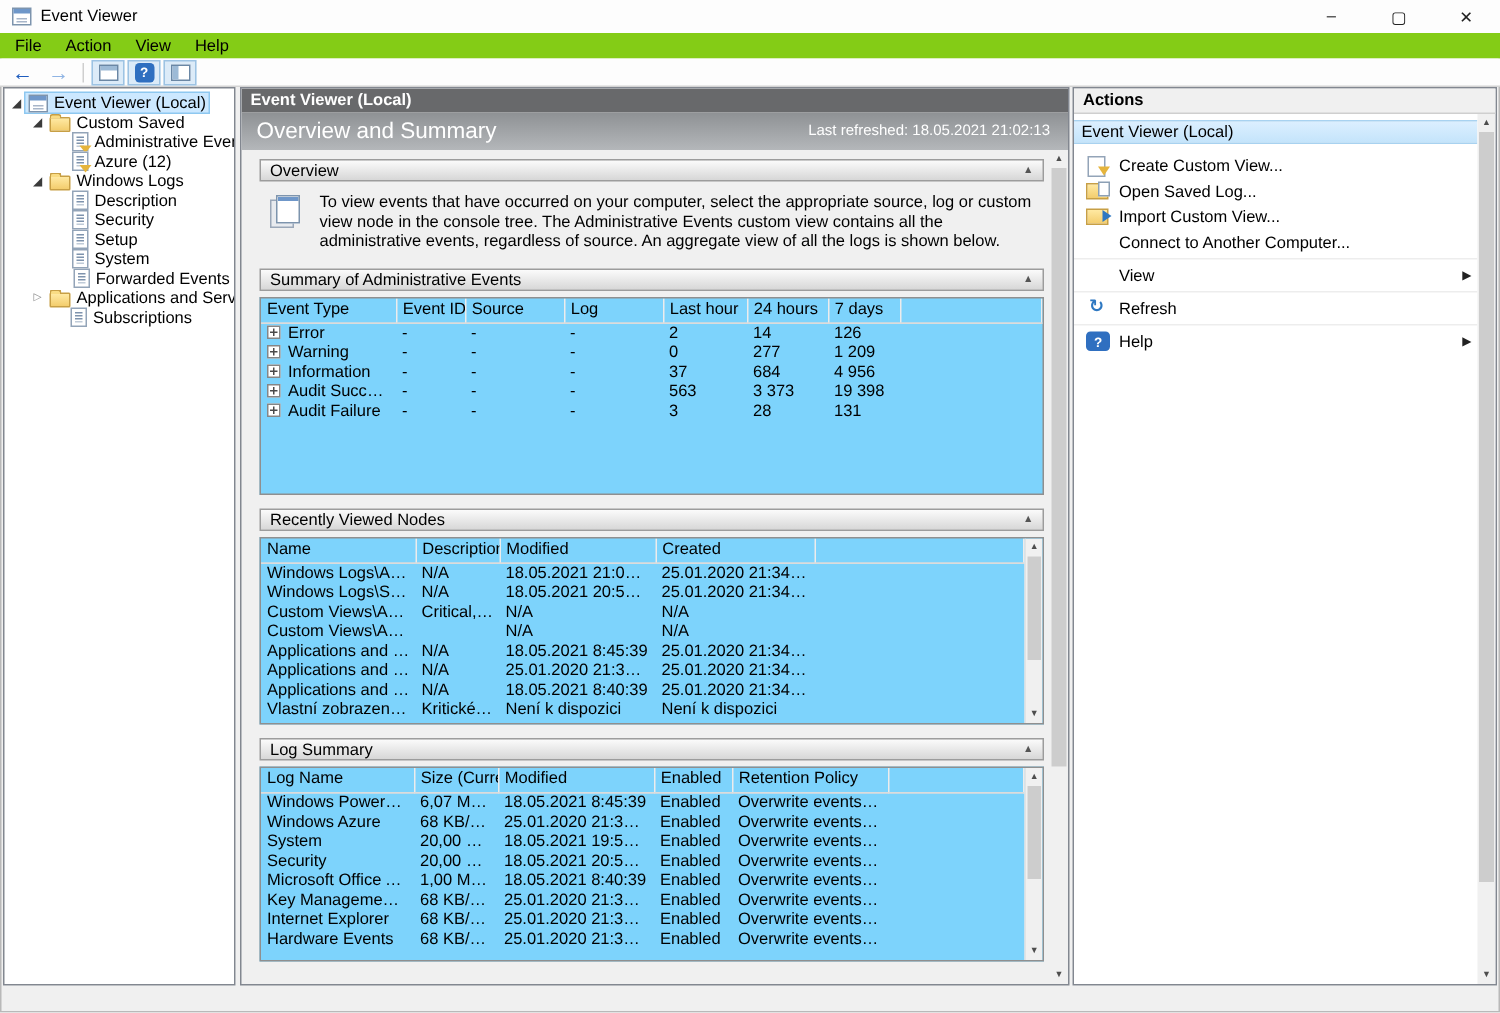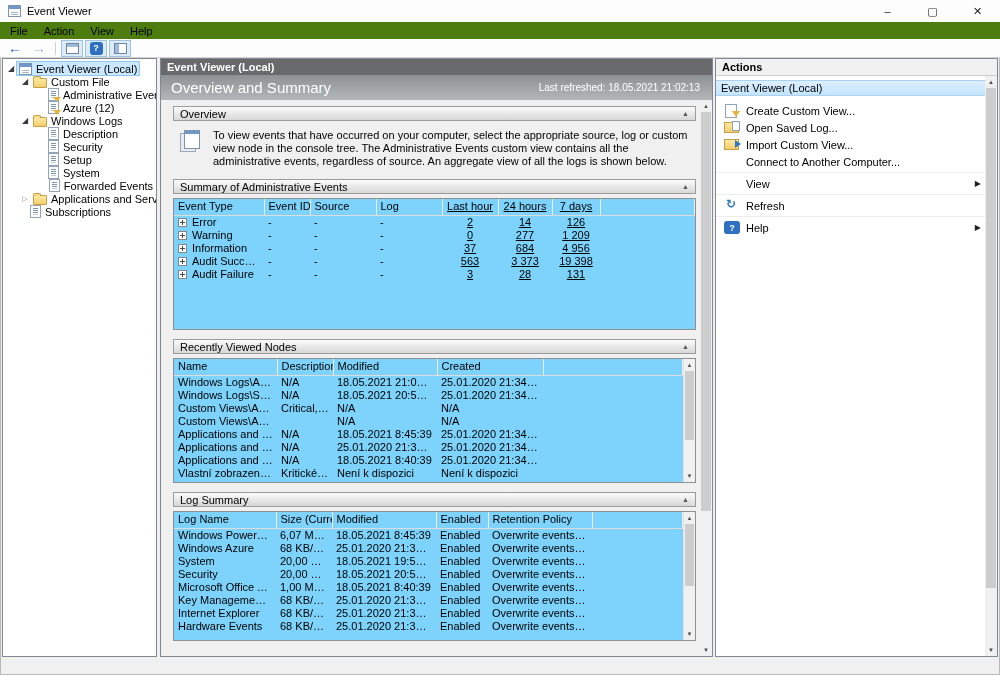--- a/index.html
+++ b/index.html
@@ -5,21 +5,21 @@
 *{box-sizing:border-box;margin:0;padding:0;}
 html,body{width:1000px;height:675px;}
 body{font-family:"Liberation Sans","DejaVu Sans",sans-serif;font-size:11px;color:#000;background:#f0f0f0;overflow:hidden;}
 .window{width:100%;height:100%;display:flex;flex-direction:column;box-shadow:inset 0 0 0 1px #b9b9b9;}
 
 
 .title-bar{height:22px;background:#fdfdfd;display:flex;align-items:center;padding-left:8px;flex:none;}
 .title-text{margin-left:6px;}
 .win-controls{margin-left:auto;display:flex;height:100%;}
 .win-btn{width:45px;height:100%;display:flex;align-items:center;justify-content:center;font-size:11px;color:#222;cursor:default;}
-.menu-bar{height:17px;background:#4d7c0f;display:flex;align-items:flex-start;padding-left:2px;flex:none;}
+.menu-bar{height:17px;background:#84cc16;display:flex;align-items:flex-start;padding-left:2px;flex:none;}
 .menu-item{padding:0 8px;height:100%;display:flex;align-items:center;}
 .toolbar{height:19px;background:#fdfdfd;border-bottom:1px solid #d4d4d4;display:flex;align-items:center;padding-left:4px;flex:none;}
 .tb-wrap{display:flex;align-items:center;gap:2px;}
 .tb-btn{width:22px;height:17px;display:flex;align-items:center;justify-content:center;border:1px solid transparent;}
 .tb-btn.toggled{background:#dcebf8;border-color:#9dc3e3;}
 .tb-sep{width:1px;height:13px;background:#cfcfcf;margin:0 3px;}
 .gi-back::before{content:"\2190";}
 .gi-forward::before{content:"\2192";}
 .gi-back{color:#1f5dbe;font-weight:bold;font-size:14px;line-height:1;}
 .gi-forward{color:#8fb4e4;font-weight:bold;font-size:14px;line-height:1;}
@@ -80,21 +80,21 @@
 
 
 .table-box{border:1px solid #8f8f8f;background:#7dd3fc;display:flex;overflow:hidden;}
 .h-summary{height:132px;}
 .h-recent{height:125px;}
 .h-logs{height:130px;}
 .tbl-wrap{flex:1;overflow:hidden;}
 table{width:100%;border-collapse:collapse;table-layout:fixed;}
 th{font-weight:normal;text-align:left;padding:1px 4px 2px 4px;border-right:1px solid #ececec;border-bottom:1px solid #dcdcdc;height:16px;overflow:hidden;white-space:nowrap;}
 td{padding:0 4px;height:13px;line-height:13px;white-space:nowrap;overflow:hidden;text-overflow:ellipsis;}
-.ar{text-align:center;text-decoration:underline;}
+.ar{text-align:left;}
 .plusbox{position:relative;width:9px;height:9px;border:1px solid #868686;background:#fff;display:inline-block;margin-right:5px;vertical-align:-1px;}
 .plusbox::before{content:"";position:absolute;left:1px;right:1px;top:3px;height:1px;background:#4a4a4a;}
 .plusbox::after{content:"";position:absolute;top:1px;bottom:1px;left:3px;width:1px;background:#4a4a4a;}
 
 
 .v-scrollbar,.tbl-scrollbar{width:12px;flex:none;display:flex;flex-direction:column;background:#f0f0f0;}
 .tbl-scrollbar{border-left:1px solid #e3e3e3;}
 .sb-arrow{height:12px;display:flex;align-items:center;justify-content:center;font-size:6px;color:#4d4d4d;flex:none;}
 .sb-track{flex:1;position:relative;}
 .sb-thumb{position:absolute;left:1px;right:1px;background:#cdcdcd;}
@@ -163,21 +163,21 @@
             <span class="tree-expander exp">◢</span>
             <span class="tree-sel selected">
               <span class="ti ic-ev"></span>
               <span class="tree-label">Event Viewer (Local)</span>
             </span>
           </div>
           <div class="tree-row" style="padding-left: 16px;">
             <span class="tree-expander exp">◢</span>
             <span class="tree-sel">
               <span class="ti ic-folder"></span>
-              <span class="tree-label">Custom File</span>
+              <span class="tree-label">Custom Saved</span>
             </span>
           </div>
           <div class="tree-row" style="padding-left: 30px;">
             <span class="tree-expander"></span>
             <span class="tree-sel">
               <span class="ti ic-view"></span>
               <span class="tree-label">Administrative Events</span>
             </span>
           </div>
           <div class="tree-row" style="padding-left: 30px;">
@@ -229,21 +229,21 @@
               <span class="tree-label">Forwarded Events</span>
             </span>
           </div>
           <div class="tree-row" style="padding-left: 16px;">
             <span class="tree-expander">▷</span>
             <span class="tree-sel">
               <span class="ti ic-folder"></span>
               <span class="tree-label">Applications and Services Logs</span>
             </span>
           </div>
-          <div class="tree-row" style="padding-left: 12px;">
+          <div class="tree-row" style="padding-left: 29px;">
             <span class="tree-expander"></span>
             <span class="tree-sel">
               <span class="ti ic-subs"></span>
               <span class="tree-label">Subscriptions</span>
             </span>
           </div>
         </div>
     </div>
 
     <div class="center-panel">

